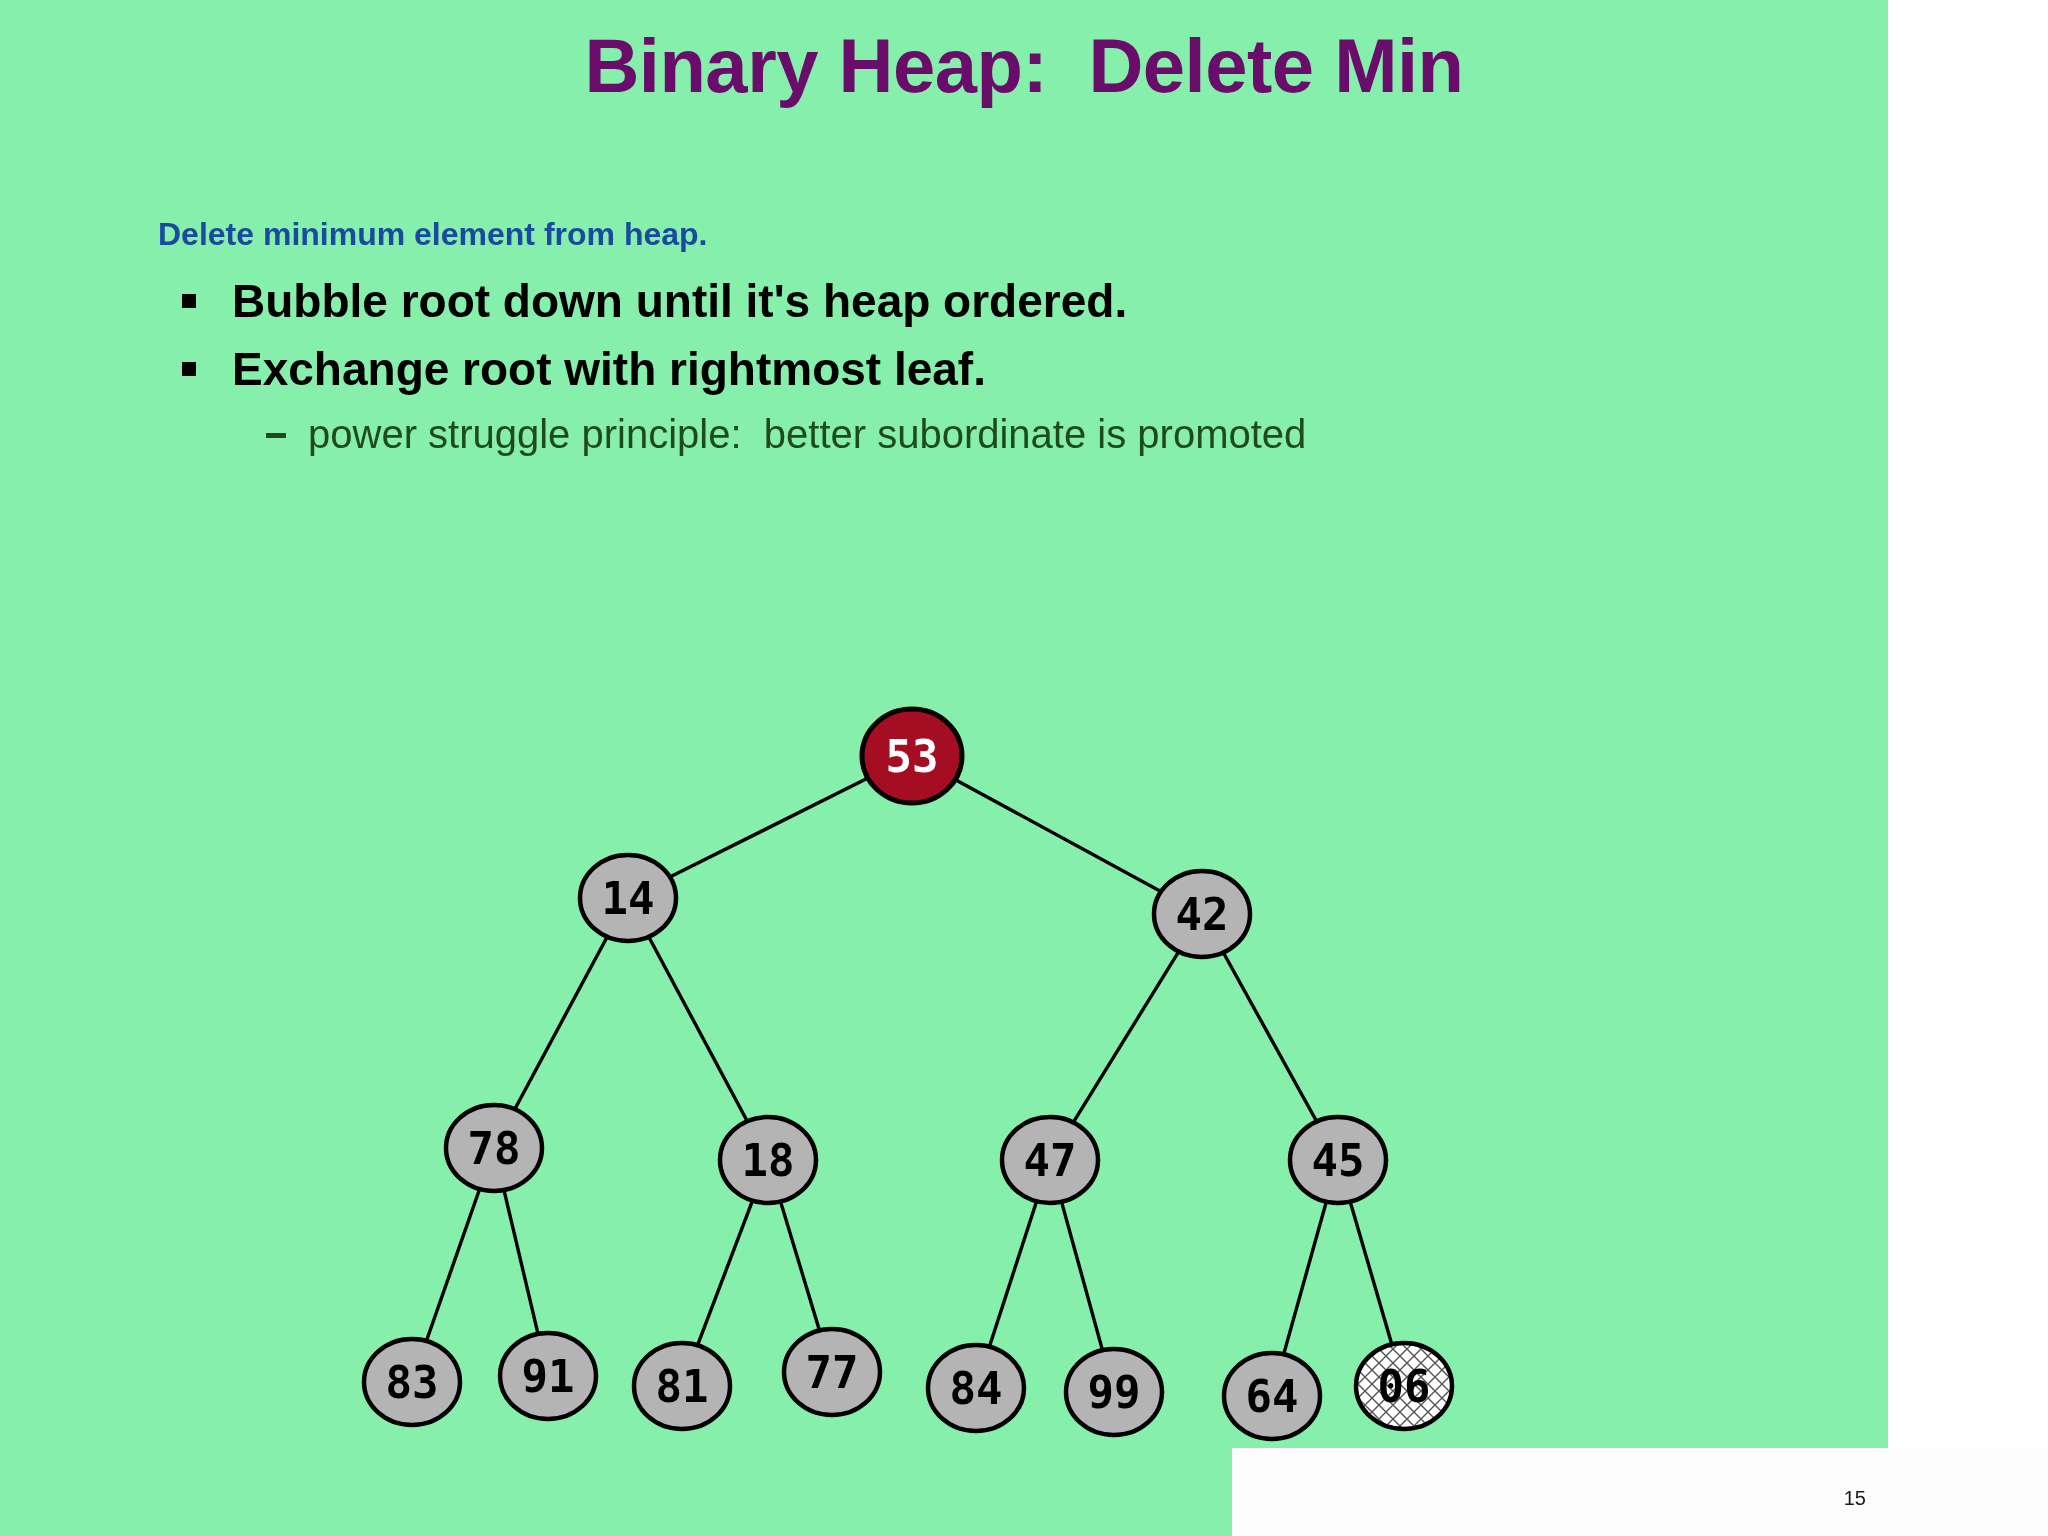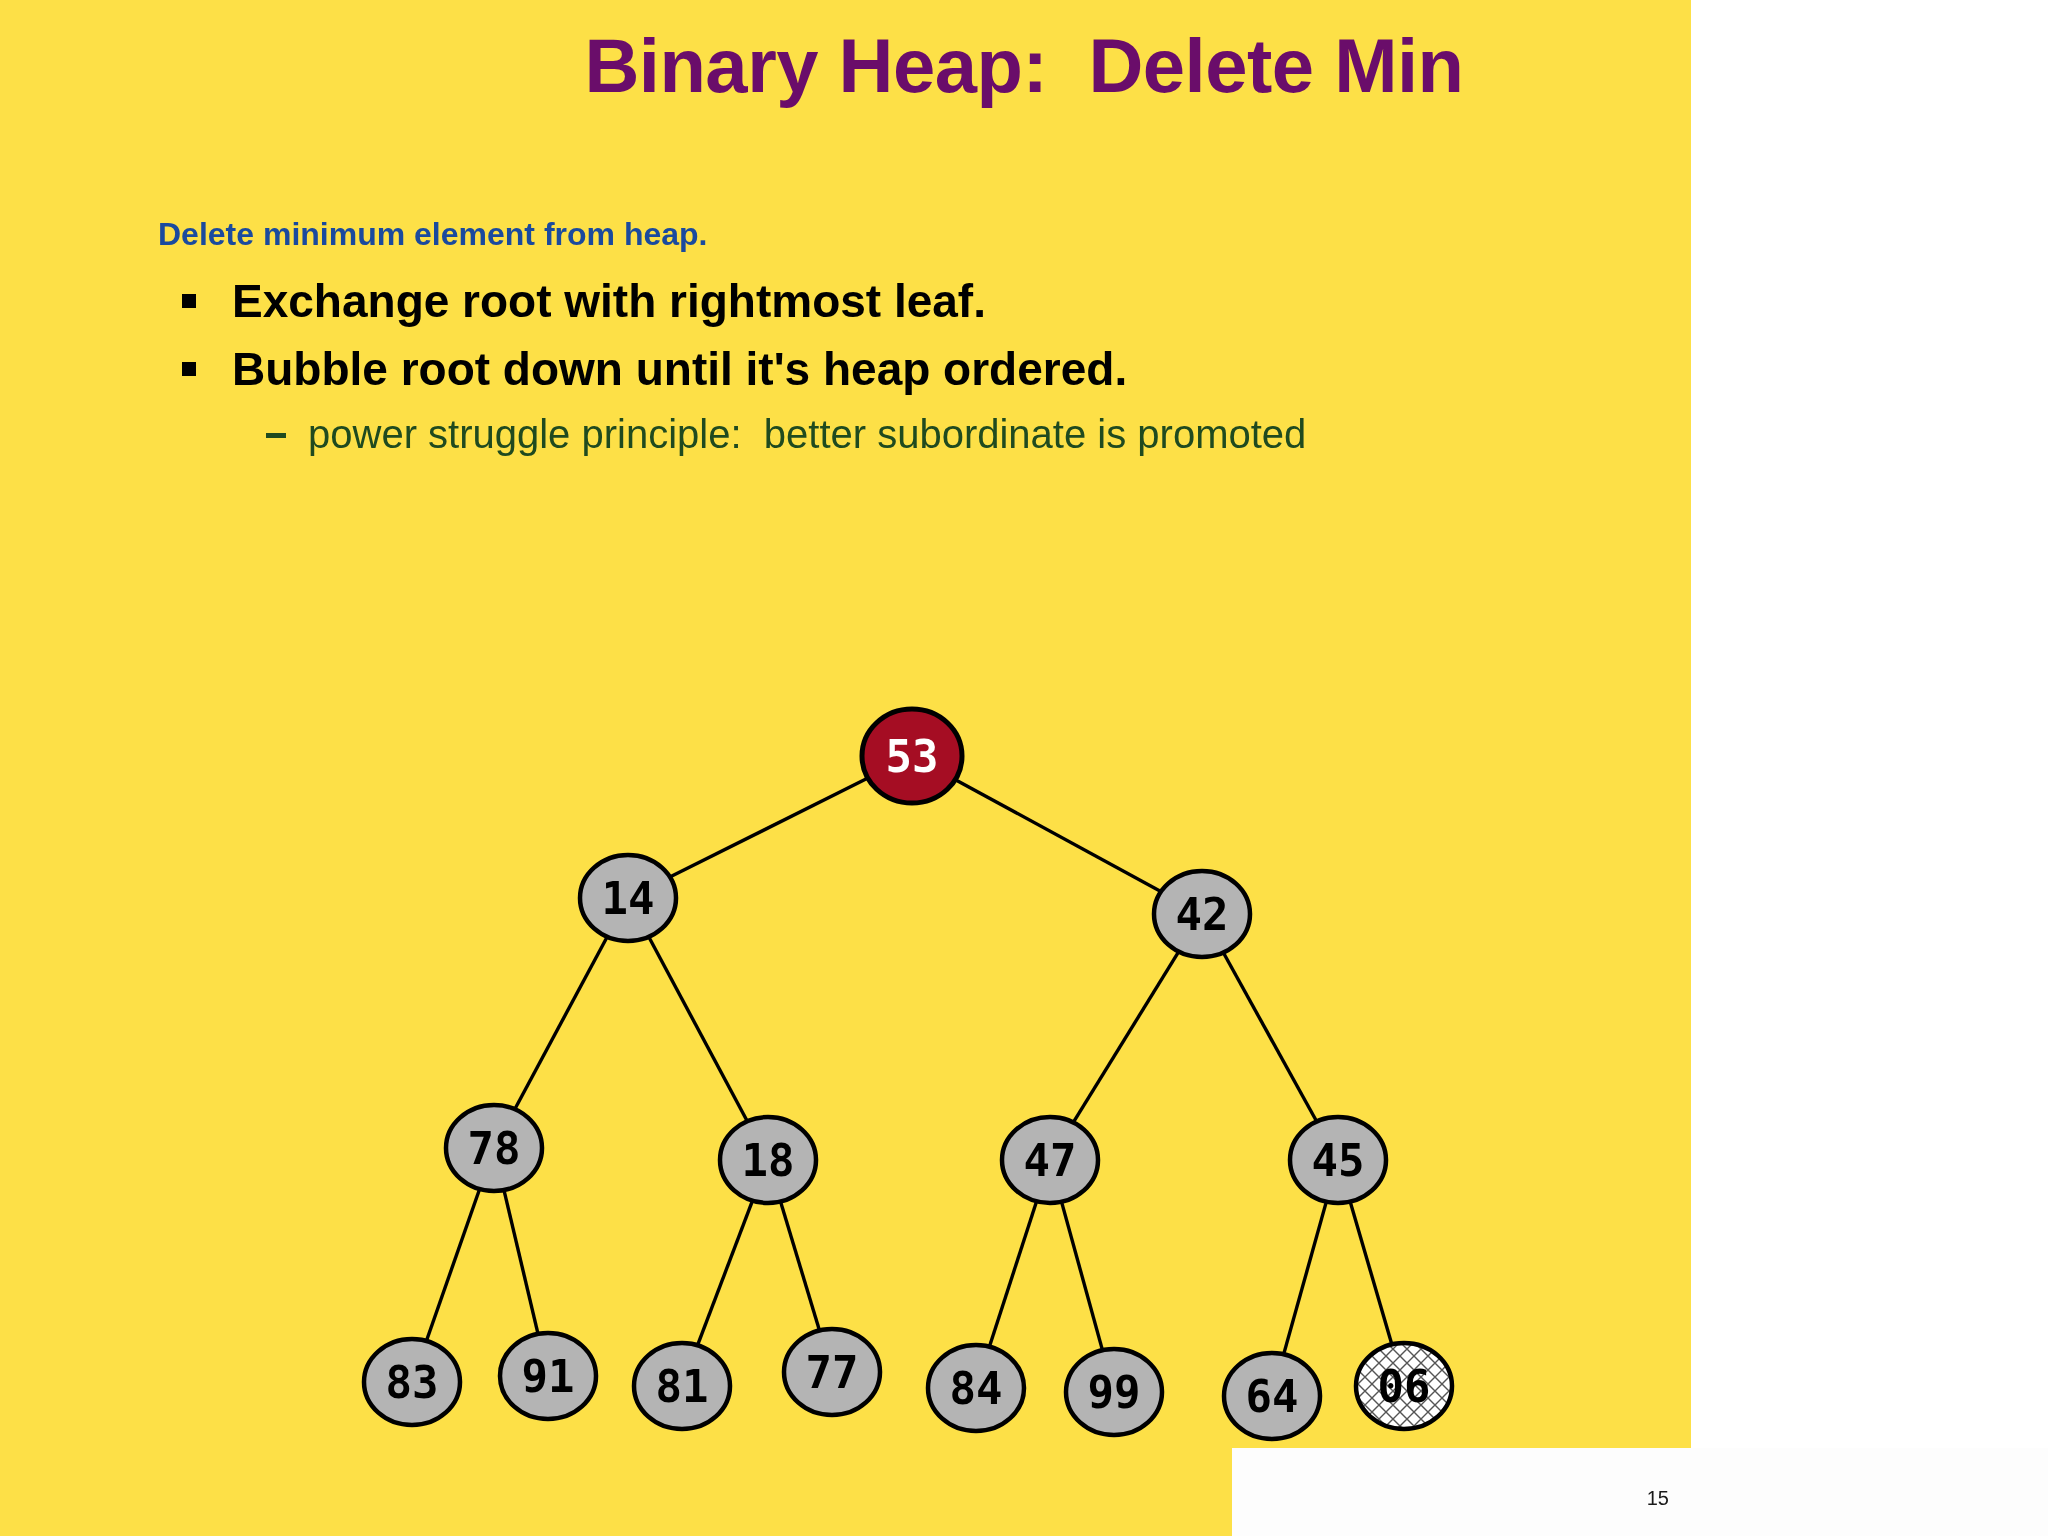--- a/index.html
+++ b/index.html
@@ -11,23 +11,23 @@
     width: 2048px;
     height: 1536px;
     position: relative;
     overflow: hidden;
     font-family: "Liberation Sans", sans-serif;
   }
 
   #slide {
     position: absolute;
     left: 0; top: 0;
-    width: 1691px;
+    width: 1888px;
     height: 1536px;
-    background: #fde047;
+    background: #86efac;
   }
 
   
   #slide-title {
     position: absolute;
     left: 0;
     top: 22px;
     width: 2048px;
     text-align: center;
     font-size: 76px;
@@ -147,26 +147,26 @@
   <div id="faint-edge"></div>
 
   <div id="slide-title">Binary Heap:  Delete Min</div>
 
   <div id="body-text">
 
     <p class="lead-line">Delete minimum element from heap.</p>
 
     <div class="bullet-row level1">
       <span class="sq-bullet"></span>
-      <span class="bullet-text-l1">Exchange root with rightmost leaf.</span>
+      <span class="bullet-text-l1">Bubble root down until it's heap ordered.</span>
     </div>
 
     <div class="bullet-row level1">
       <span class="sq-bullet"></span>
-      <span class="bullet-text-l1">Bubble root down until it's heap ordered.</span>
+      <span class="bullet-text-l1">Exchange root with rightmost leaf.</span>
     </div>
 
     <div class="bullet-row level2">
       <span class="dash-bullet"></span>
       <span class="bullet-text-l2">power struggle principle:  better subordinate is promoted</span>
     </div>
 
   </div>
 
   <div id="tree-figure">

